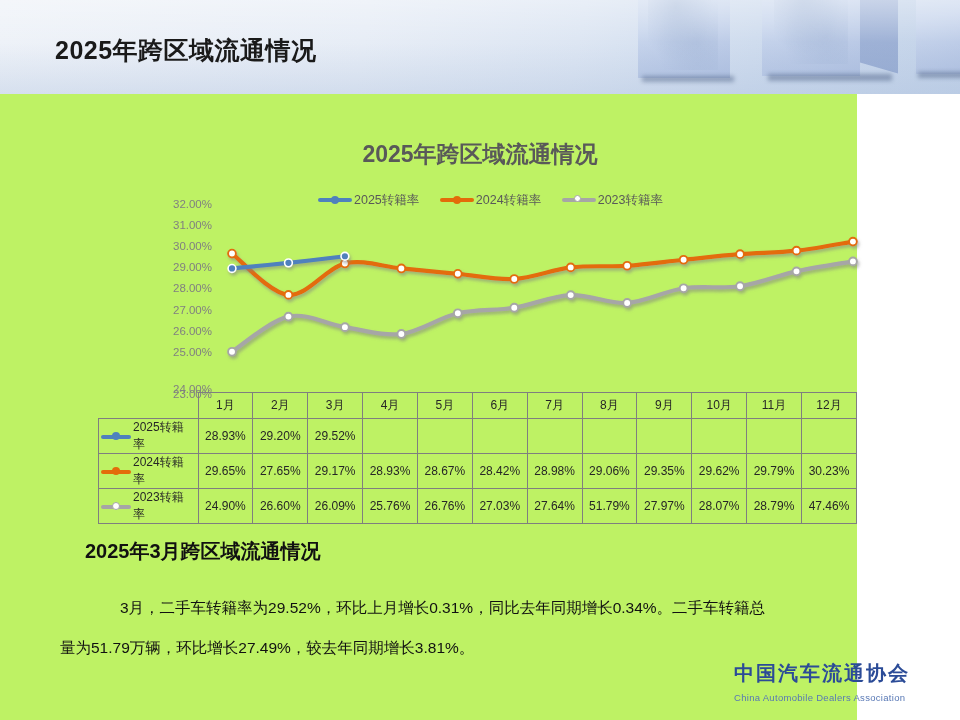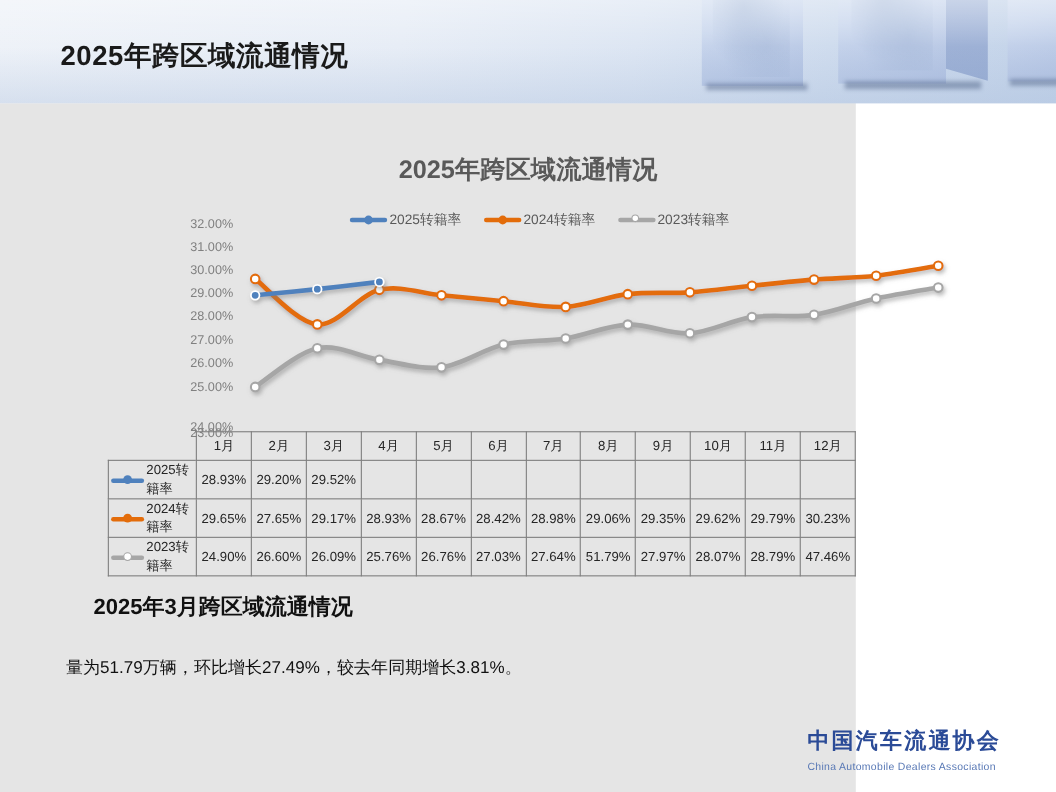--- a/index.html
+++ b/index.html
@@ -2,21 +2,21 @@
 <html><head>
 <meta charset="utf-8">
 <style>
   * { box-sizing: border-box; margin: 0; padding: 0; }
   html, body {
     width: 960px; height: 720px;
     font-family: "Liberation Sans", "DejaVu Sans", sans-serif;
     background: #ffffff;
     overflow: hidden;
   }
-  #page { position: relative; width: 778px; height: 720px; background: #e5e5e5; }
+  #page { position: relative; width: 857px; height: 720px; background: #bef264; }
 
   
   #header {
     position: absolute; left: 0; top: 0; width: 960px; height: 94px;
     background: linear-gradient(100deg,#eef2f8 0%,#e7edf6 38%,#dde6f3 60%,#cfdcee 78%,#c3d3e9 100%);
     overflow: hidden;
   }
   #header .cubes { position: absolute; right: 0; top: 0; width: 350px; height: 94px; }
   .cube { position: absolute; }
   .cube .face-front {
@@ -310,20 +310,21 @@
           <td class="monthcell">27.97%</td>
           <td class="monthcell">28.07%</td>
           <td class="monthcell">28.79%</td>
           <td class="monthcell">47.46%</td>
         </tr>
       </tbody>
   </table>
 
   <div id="section-heading">2025年3月跨区域流通情况</div>
   <div id="para">
+    <div class="para-line first">3月，二手车转籍率为29.52%，环比上月增长0.31%，同比去年同期增长0.34%。二手车转籍总</div>
     <div class="para-line">量为51.79万辆，环比增长27.49%，较去年同期增长3.81%。</div>
   </div>
 
   <div id="logo">
     <span class="words">
       <span class="cn">中国汽车流通协会</span><br>
       <span class="en">China Automobile Dealers Association</span>
     </span>
   </div>
 

